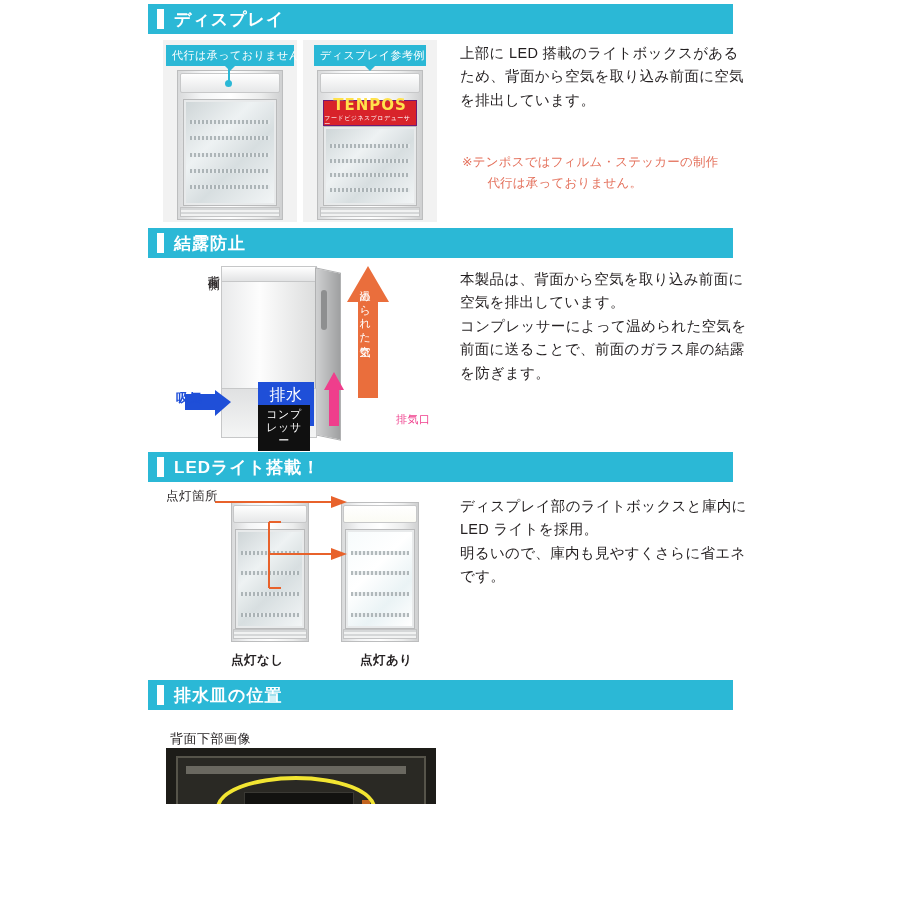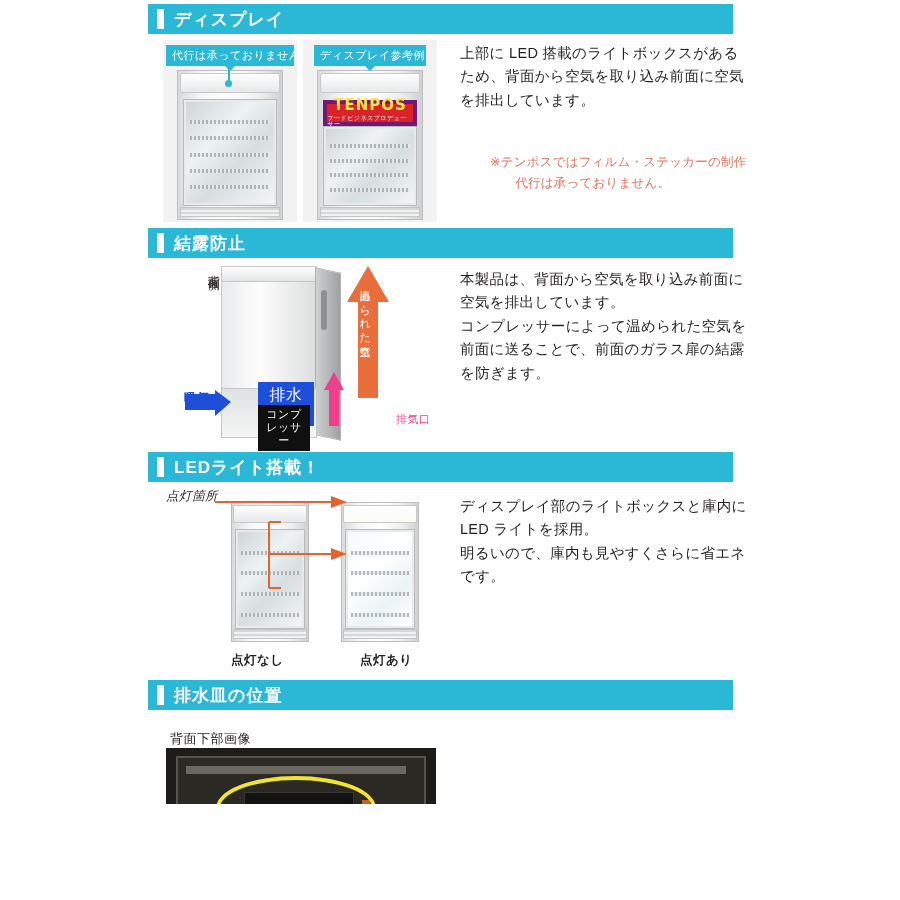--- a/index.html
+++ b/index.html
@@ -51,21 +51,20 @@
     letter-spacing: 0.3px;
     white-space: pre-line;
   }
   .note-text {
     position: absolute;
     color: #e4715c;
     font-size: 12.5px;
     line-height: 1.65;
     letter-spacing: 0.2px;
     white-space: pre-line;
-    margin-left: 28px;
   }
 
   
   .photo {
     position: absolute;
     background: #f2f2f2;
     overflow: hidden;
   }
 
   
@@ -129,21 +128,21 @@
     border: 1px solid #c3c4c5;
   }
 
   
   .tenpos-box {
     position: absolute;
     left: 6%; right: 6%;
     top: 20%;
     height: 17%;
     background: #d8232a;
-    border: 4px solid #701a75;
+    border: 1px solid #701a75;
     display: flex;
     flex-direction: column;
     align-items: center;
     justify-content: center;
   }
   .tenpos-box .t1 {
     color: #ffe24d;
     font-weight: bold;
     font-size: 15px;
     letter-spacing: 1px;
@@ -204,21 +203,20 @@
     color: #ef3e8c;
     font-size: 11px;
     letter-spacing: .5px;
     margin-left: 12px;
   }
   .label-plain {
     position: absolute;
     font-size: 12.5px;
     color: #231f20;
     letter-spacing: .5px;
-    font-style: italic;
   }
   .intake-label {
     position: absolute;
     color: #1f4fd8;
     font-size: 12.5px;
     font-weight: bold;
     letter-spacing: 1px;
   }
 
   
@@ -318,21 +316,21 @@
     <svg style="position:absolute; left:160px; top:112px;" width="22" height="54">
       <polygon points="11,0 21,18 16,18 16,54 6,54 6,18 1,18" fill="#ef3e8c"></polygon>
     </svg>
 
     <svg style="position:absolute; left:22px; top:130px;" width="46" height="34">
       <polygon points="0,4 30,4 30,0 46,12 30,26 30,20 0,20" fill="#1f4fd8"></polygon>
     </svg>
   </div>
 
   <div class="vlabel" style="left:206px; top:266px;">背面側</div>
-  <div class="intake-label" style="left:184px; top:390px;">吸気</div>
+  <div class="intake-label" style="left:176px; top:390px;">吸気</div>
   <div class="tag-blue" style="left:258px; top:382px; width:56px;">排水皿</div>
   <div class="tag-black" style="left:258px; top:405px; width:52px; white-space:pre-line;">コンプ
 レッサー</div>
   <div class="tag-pink" style="left:384px; top:412px;">排気口</div>
 
   <div class="body-text" style="left:460px; top:268px; width:290px;">本製品は、背面から空気を取り込み前面に空気を排出しています。
 コンプレッサーによって温められた空気を前面に送ることで、前面のガラス扉の結露を防ぎます。</div>
 
   <div class="sec-head" style="top:452px;">
     <span class="bar"></span>

